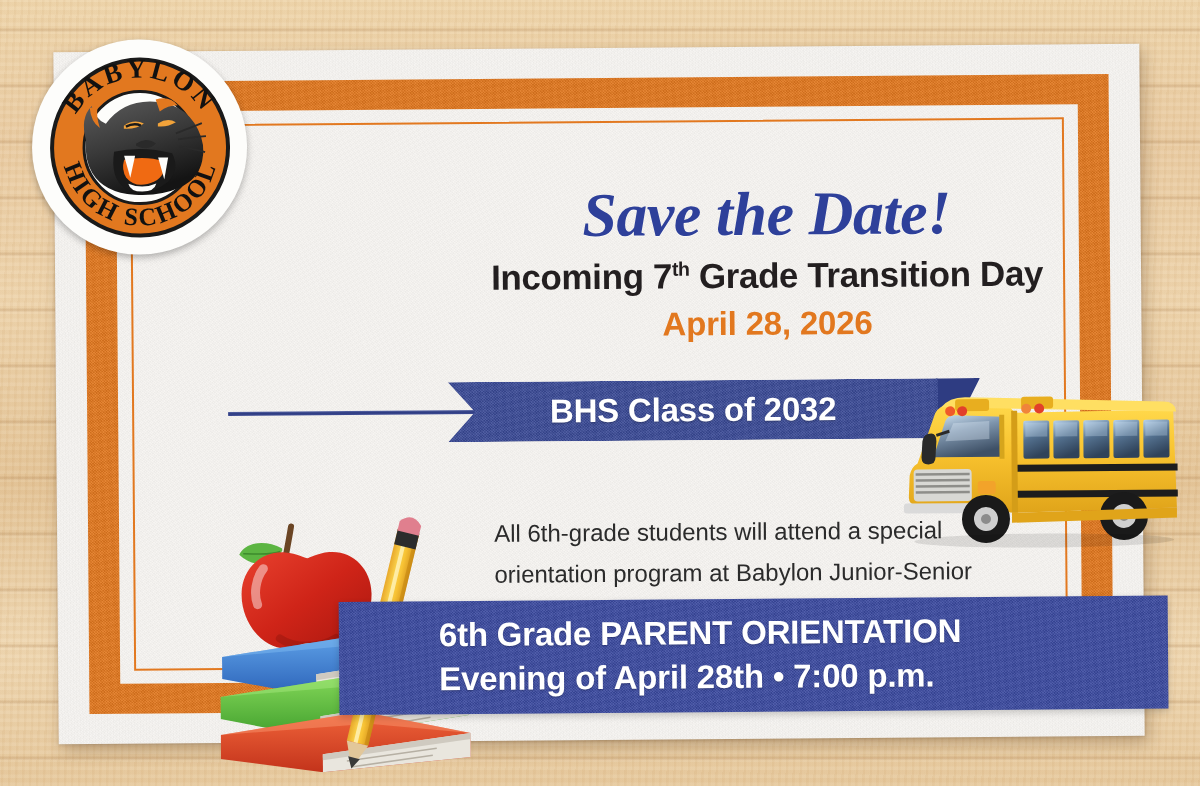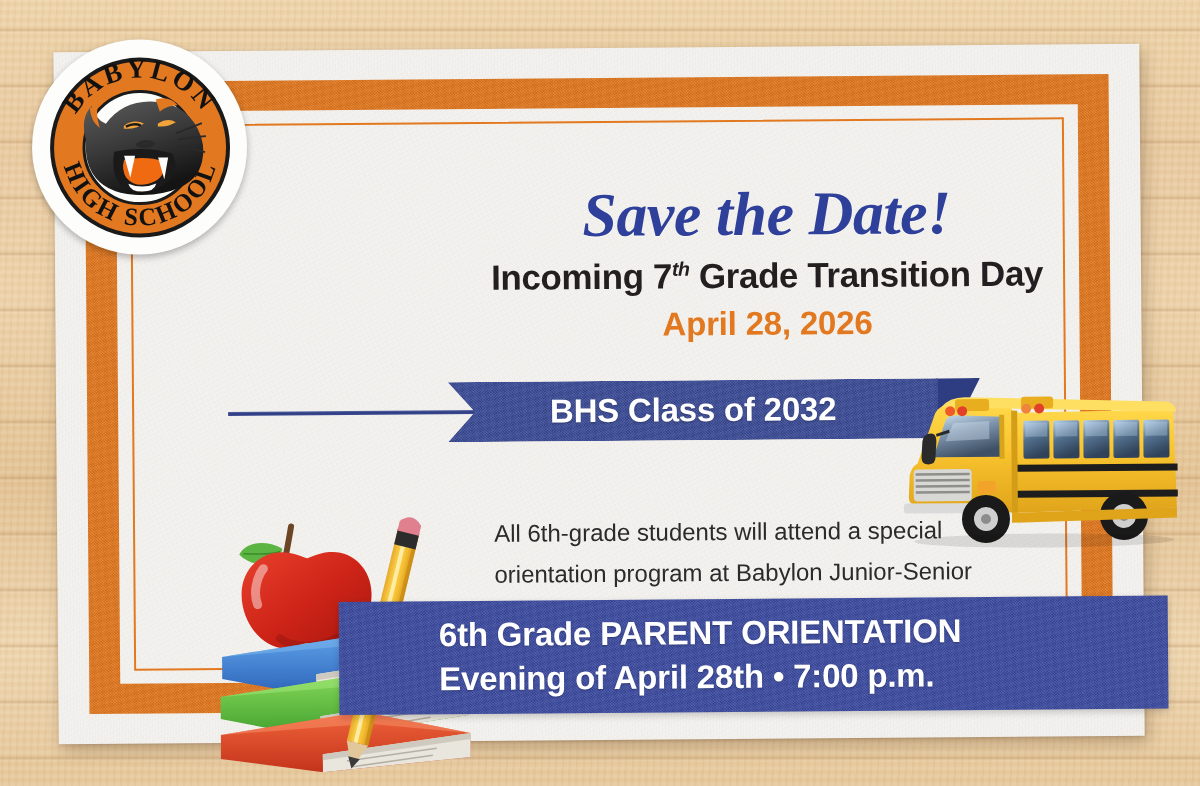--- a/index.html
+++ b/index.html
@@ -97,21 +97,21 @@
     font-size:62px;line-height:1;
     color:#2e409a;letter-spacing:-0.5px;
     text-shadow:0 1px 0 rgba(255,255,255,.6);
   }
   .subtitle{
     margin-top:13px;
     font-family:"Liberation Sans", sans-serif;
     font-weight:bold;font-size:35px;line-height:1;
     color:#231f20;letter-spacing:-0.4px;
   }
-  .subtitle sup{font-size:.56em;vertical-align:super;line-height:0;font-style:italic;}
+  .subtitle sup{font-size:.56em;vertical-align:super;line-height:0;}
   .dateline{
     margin-top:14px;
     font-family:"Liberation Sans", sans-serif;
     font-weight:bold;font-size:33px;line-height:1;
     color:#e2781f;letter-spacing:-0.2px;
   }
 
   
   .ribbon-rule{
     position:absolute;left:110px;top:301px;width:280px;height:4px;

